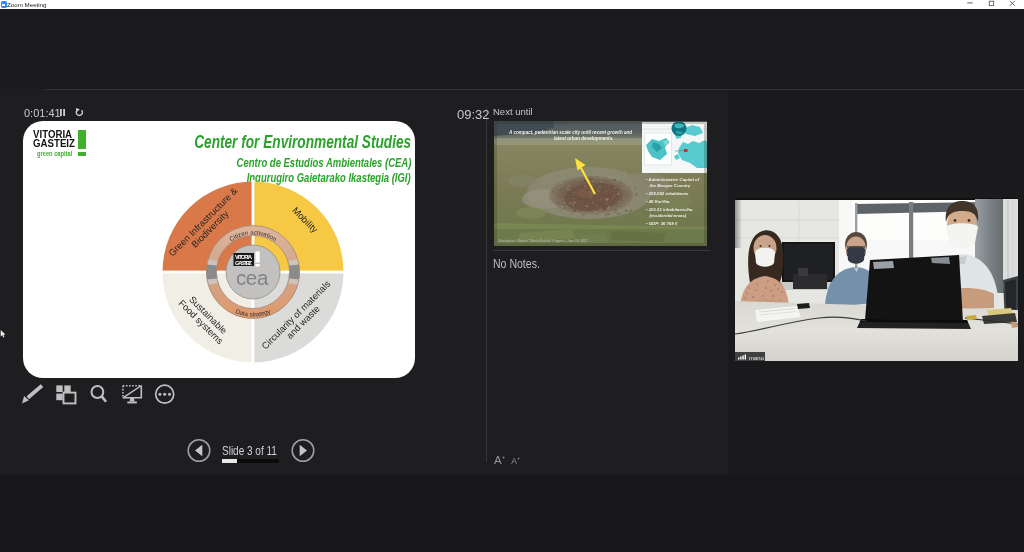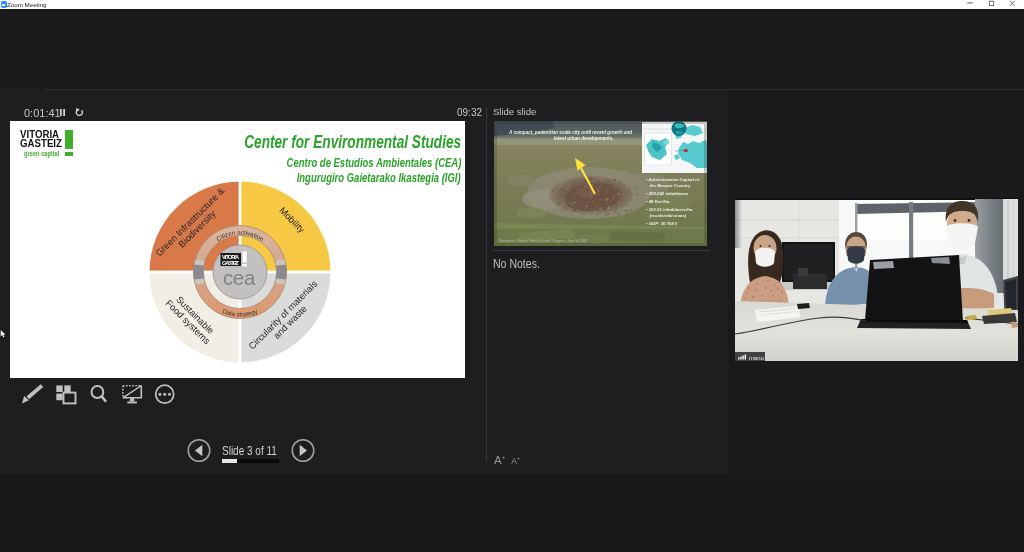--- a/index.html
+++ b/index.html
@@ -13,24 +13,24 @@
   .zicon:after{content:"";position:absolute;left:1.5px;top:2.5px;width:2.5px;height:2px;background:#fff;border-radius:0.5px;}
   .ztitle{position:absolute;left:7px;top:0px;font-size:6.2px;line-height:9px;color:#1a1a1a;}
   
   .pv{position:absolute;left:0;top:89px;width:728px;height:385px;background:#1e1e20;}
   .rv{position:absolute;left:728px;top:89px;width:296px;height:385px;background:#1a1a1c;}
   .botstrip{position:absolute;left:0;top:474px;width:1024px;height:78px;background:#18181a;}
   .topline{position:absolute;left:45px;top:89px;width:979px;height:1px;background:#323235;}
   .vdiv{position:absolute;left:486px;top:107px;width:1px;height:355px;background:#37373a;}
   
   .timer{position:absolute;left:24px;top:107px;font-size:11px;color:#c9c9cb;}
-  .t932{position:absolute;left:457px;top:107px;font-size:10px;color:#c9c9cb;}
+  .t932{position:absolute;left:457px;top:107px;font-size:13px;color:#c9c9cb;}
   .nextlbl{position:absolute;left:493px;top:106px;font-size:9.5px;color:#c6c6c8;}
   
-  .slide{position:absolute;left:10px;top:121px;width:455px;height:257px;background:#ffffff;}
+  .slide{position:absolute;left:23px;top:121px;width:392px;height:257px;background:#ffffff;border-radius:20px;}
   .sg{color:#2ba32b;font-style:italic;font-weight:bold;}
   .stitle{position:absolute;right:4px;top:11px;font-size:17.5px;transform:scaleX(0.78);transform-origin:100% 0;white-space:nowrap;}
   .ssub1{position:absolute;right:4px;top:33.5px;font-size:13px;transform:scaleX(0.73);transform-origin:100% 0;white-space:nowrap;}
   .ssub2{position:absolute;right:4px;top:48.5px;font-size:13px;transform:scaleX(0.73);transform-origin:100% 0;white-space:nowrap;}
   
   .vlogo{position:absolute;left:10px;top:7px;width:80px;height:30px;}
   .vl1{position:absolute;left:0;top:1.5px;font-weight:bold;color:#141414;font-size:11px;line-height:9.5px;
        transform:scaleX(0.88);transform-origin:0 0;letter-spacing:0px;}
   .vlgc{position:absolute;left:4px;top:21.5px;font-weight:bold;color:#3faf2c;font-size:6.5px;
         transform:scaleX(0.88);transform-origin:0 0;}
@@ -68,21 +68,21 @@
   <div class="vdiv"></div>
 
   <div class="timer">0:01:41</div>
   <svg class="abs" style="left:59px;top:107.5px" width="26" height="9" viewBox="0 0 26 9">
     <rect x="1" y="1" width="1.8" height="7" fill="#cfcfd1"></rect>
     <rect x="4.2" y="1" width="1.8" height="7" fill="#cfcfd1"></rect>
     <path d="M 22.6 2.2 A 3.1 3.1 0 1 1 18.3 2.0" fill="none" stroke="#cfcfd1" stroke-width="1.4"></path>
     <path d="M 16.8 0 L 20.8 1.2 L 17.6 4.2 Z" fill="#cfcfd1"></path>
   </svg>
   <div class="t932">09:32</div>
-  <div class="nextlbl">Slide slide</div>
+  <div class="nextlbl">Next until</div>
 
   <div class="slide">
     <div class="vlogo">
       <div class="vl1">VITORIA<br>GASTEIZ</div>
       <div class="vlgc">green capital</div>
       <div class="vbar"></div>
       <div class="vdot"></div>
     </div>
     <div class="stitle sg">Center for Environmental Studies</div>
     <div class="ssub1 sg">Centro de Estudios Ambientales (CEA)</div>

